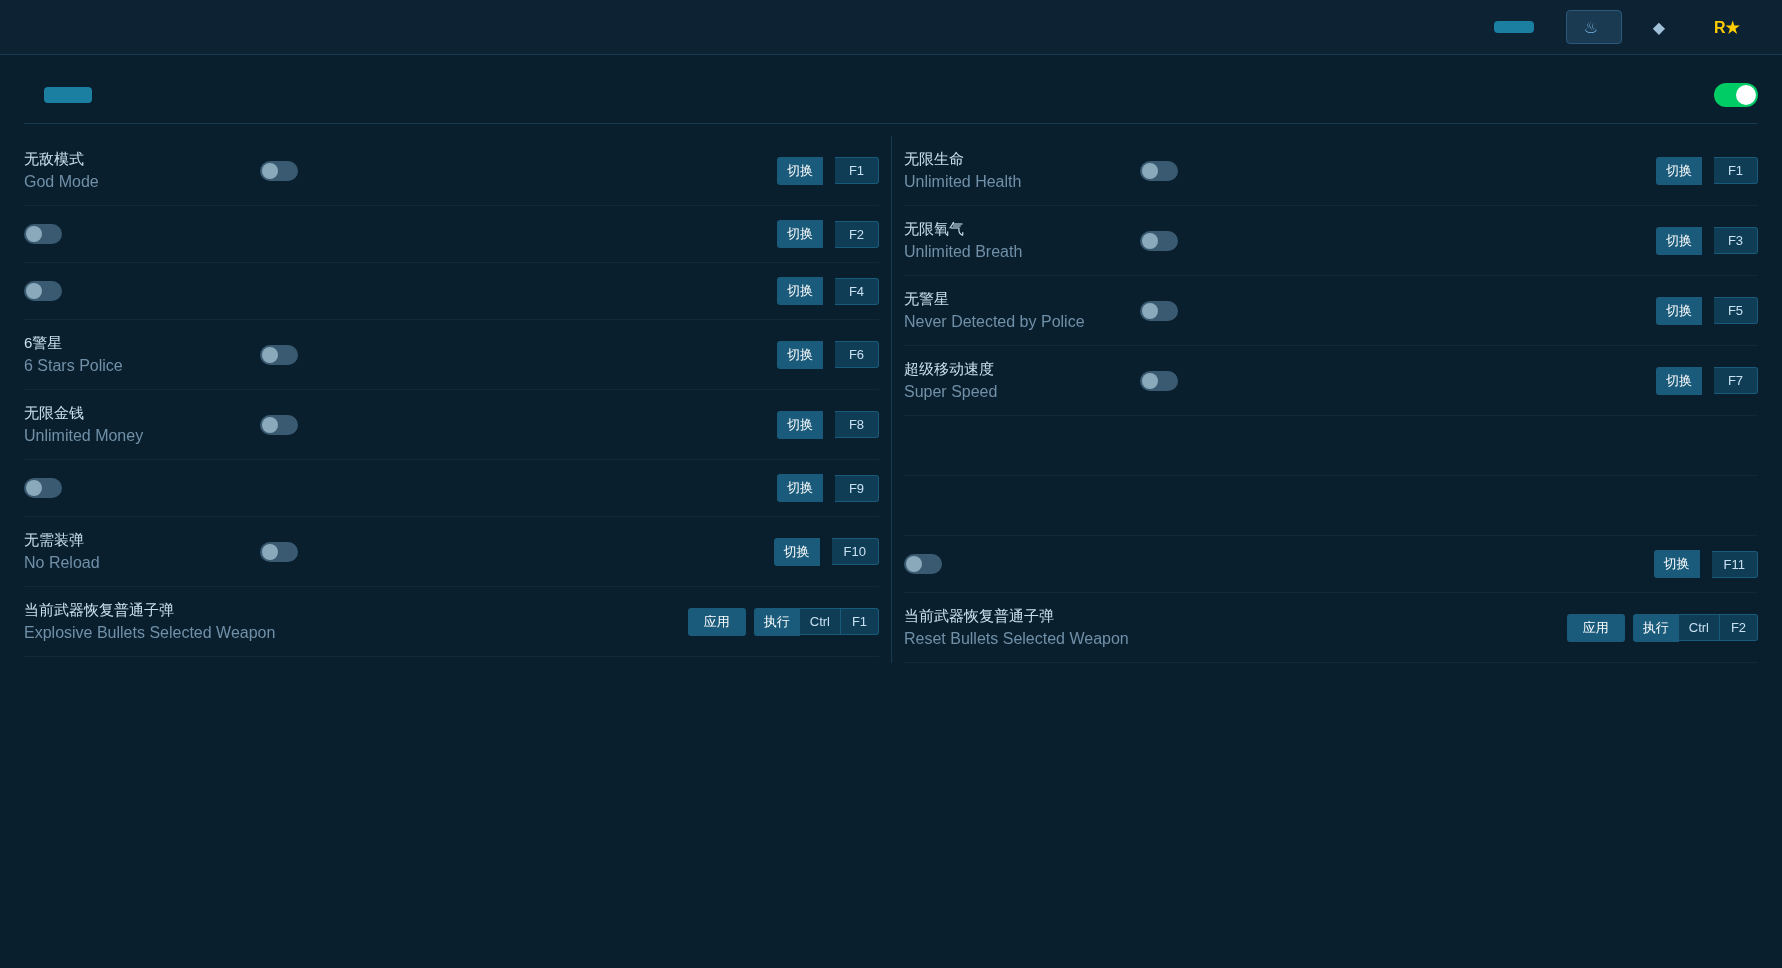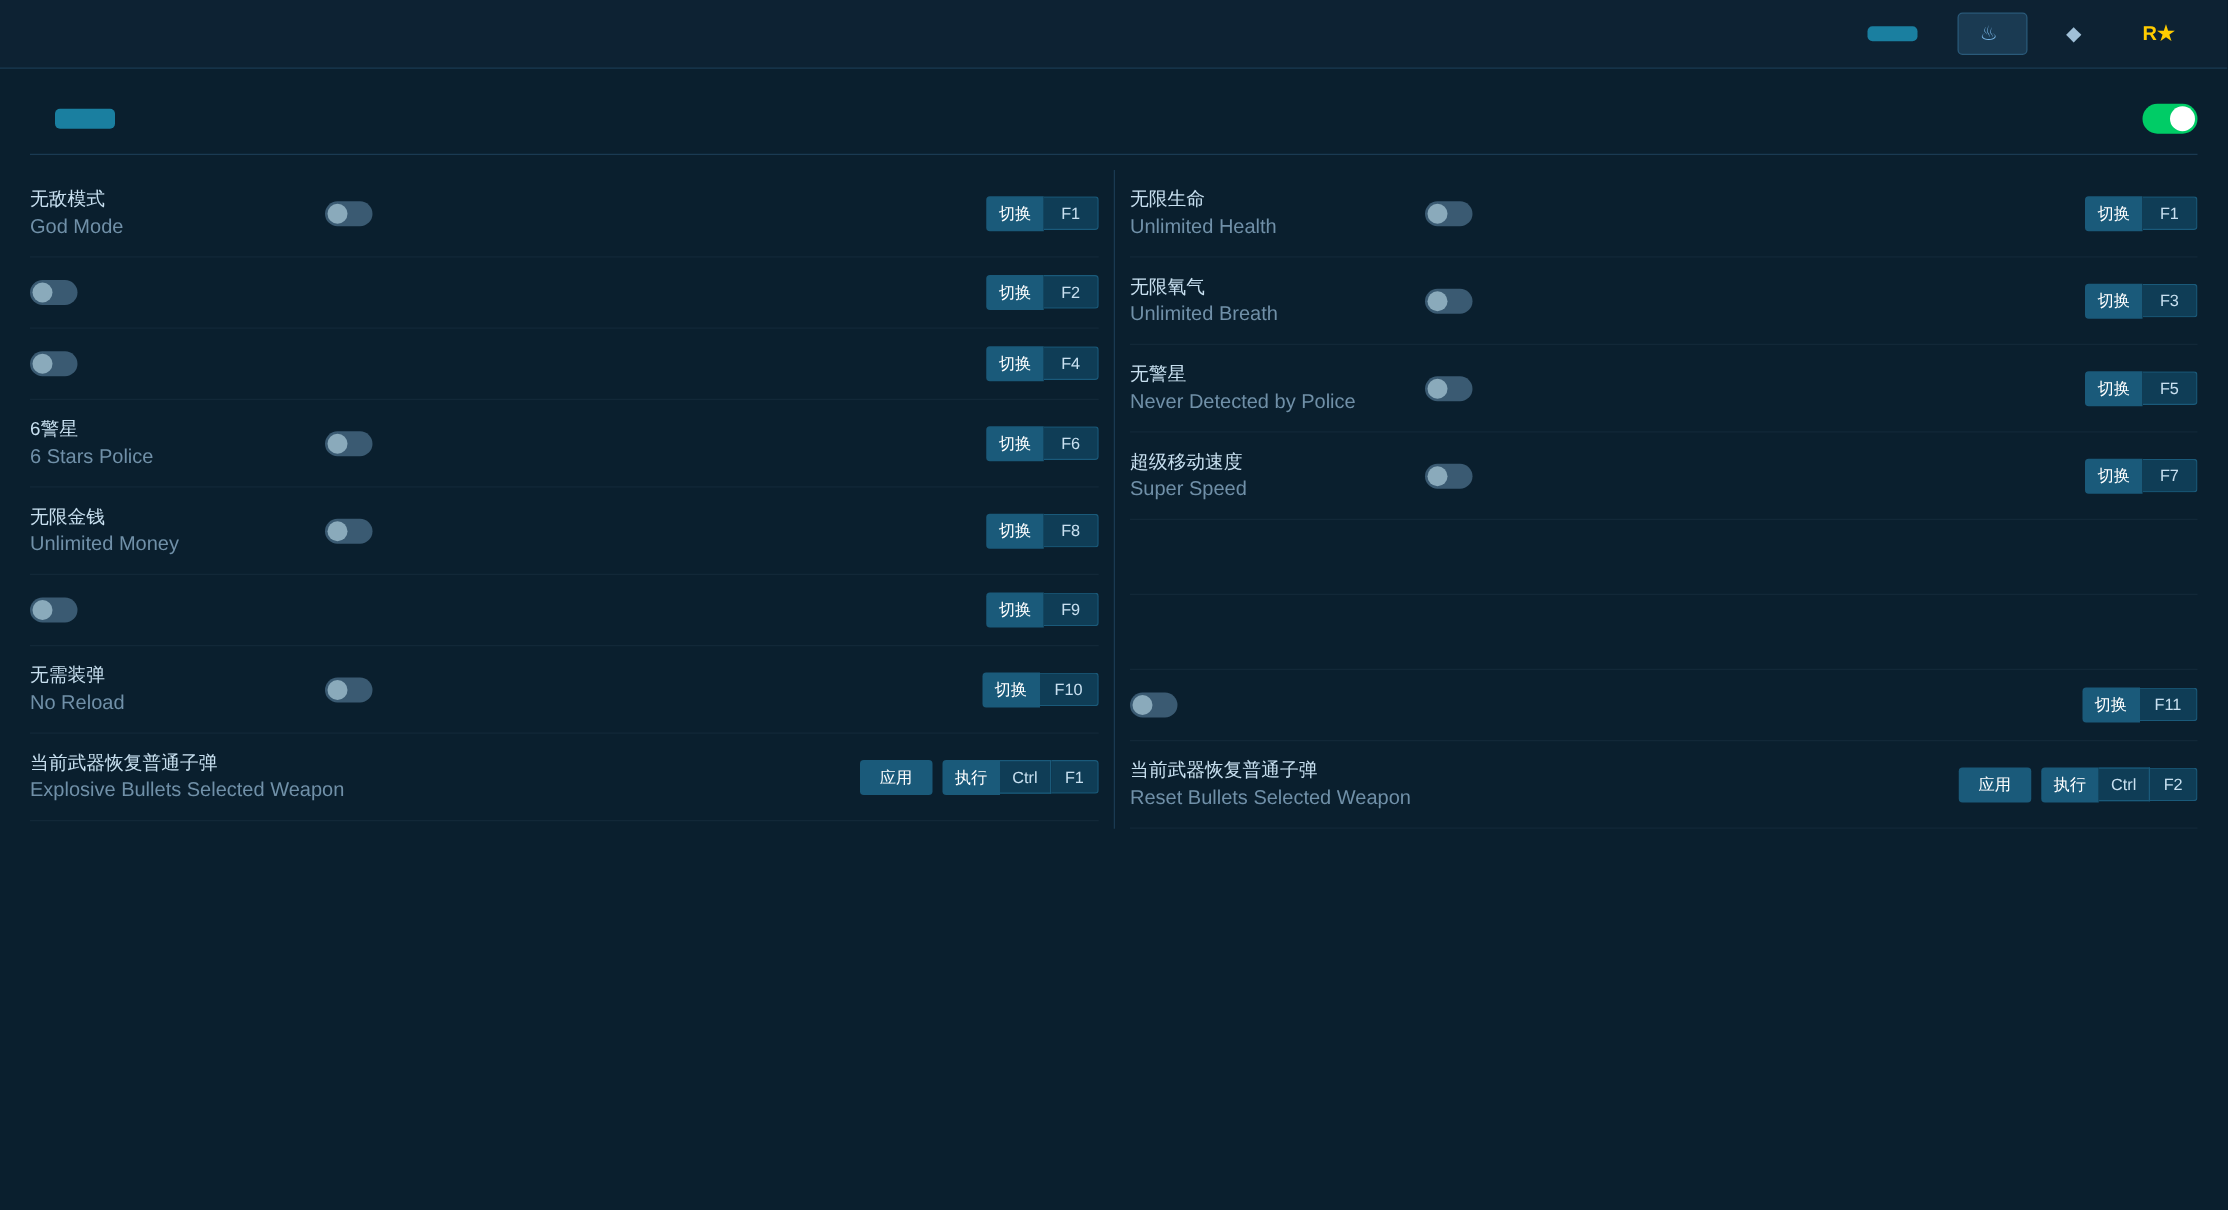--- a/index.html
+++ b/index.html
@@ -213,23 +213,23 @@
       width: 16px;
       height: 16px;
       border-radius: 50%;
       background: #8aaabb;
       top: 2px;
       left: 2px;
     }
     
     .hotkey-group {
       display: flex;
-      align-items: flex-start;
+      align-items: center;
       margin-left: auto;
-      gap: 0;
+      gap: 12px;
     }
     .hotkey-switch-btn {
       background-color: #1a5a7a;
       color: #fff;
       border: none;
       padding: 5px 10px;
       font-size: 13px;
       cursor: pointer;
       border-radius: 3px 0 0 3px;
     }

